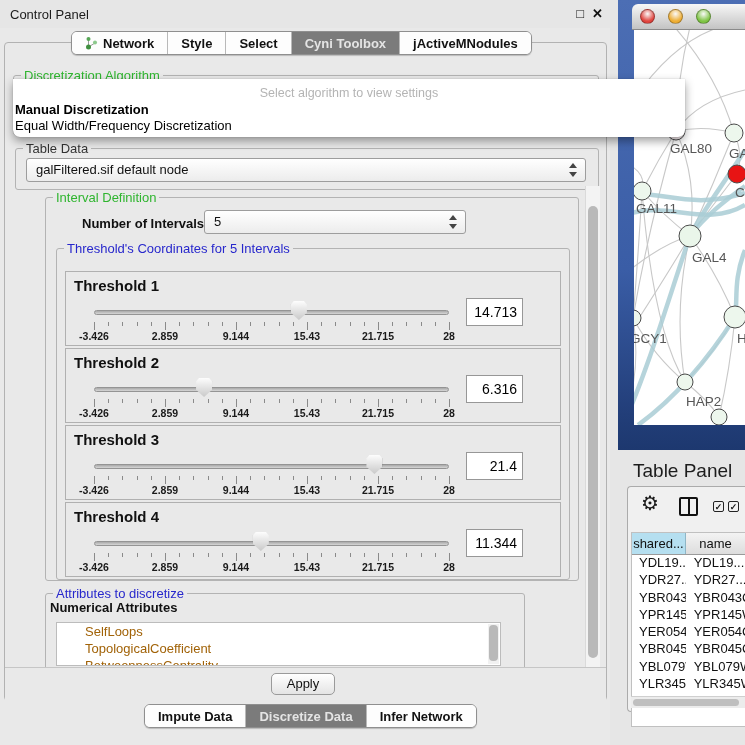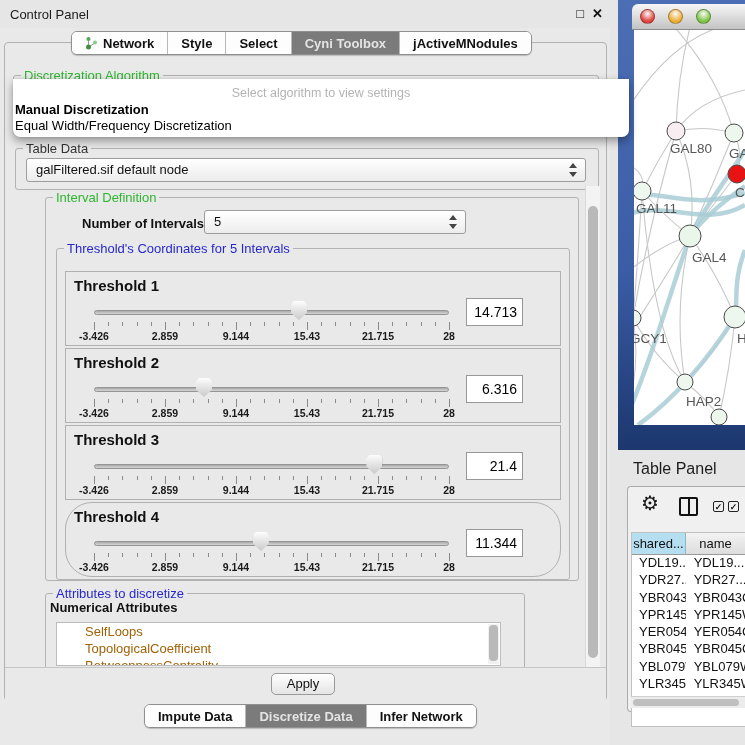--- a/index.html
+++ b/index.html
@@ -39,21 +39,21 @@
          box-sizing:border-box;cursor:default;}
   .stp{position:absolute;right:8px;top:3px;width:9px;height:16px;}
   .stp:before{content:"";position:absolute;left:1px;top:1px;border-left:4px solid transparent;
               border-right:4px solid transparent;border-bottom:5px solid #444;}
   .stp:after{content:"";position:absolute;left:1px;bottom:1px;border-left:4px solid transparent;
              border-right:4px solid transparent;border-top:5px solid #444;}
   #algo-combo{left:12px;top:50px;width:568px;height:24px;
               box-shadow:0 0 0 3px rgba(108,160,224,.85);}
 
   
-  #popup{position:absolute;left:8px;top:36px;width:616px;height:58px;background:#ffffff;
+  #popup{position:absolute;left:8px;top:36px;width:672px;height:58px;background:#ffffff;
          border-radius:0 0 7px 7px;box-shadow:0 4px 10px rgba(0,0,0,.38),0 0 1px rgba(0,0,0,.35);
          z-index:20;}
   .pp-placeholder{height:17px;line-height:17px;padding-top:6px;text-align:center;color:#b4b4b4;font-size:12.5px;}
   .pp-item{height:16px;line-height:16px;font-size:13px;color:#000;padding-left:2px;cursor:default;}
   .pp-item.bold{font-weight:bold;}
 
   
   .vscroll{position:absolute;left:580px;top:143px;width:14px;height:481px;background:#f3f3f3;
            border-left:1px solid #dadada;}
   .vthumb{position:absolute;left:2px;top:20px;width:10px;height:452px;background:#b9b9b9;border-radius:5px;}
@@ -101,21 +101,21 @@
   .right-bg{position:absolute;left:610px;top:0;width:135px;height:745px;background:#e6e6e6;}
   .netwin{position:absolute;left:618px;top:0;width:127px;height:450px;
           background:linear-gradient(180deg,#4c6eb4 0%,#3a5da6 60%,#223e79 92%,#1d386f 100%);}
   .net-titlebar{position:absolute;left:14px;top:4px;width:113px;height:26px;
                 background:linear-gradient(#f7f7f7,#c3c3c3);border-radius:6px 0 0 0;
                 border-bottom:1px solid #8a8a8a;box-sizing:border-box;}
   .tl{position:absolute;top:5px;width:15px;height:15px;border-radius:50%;border:1px solid rgba(0,0,0,.3);box-sizing:border-box;}
   .net-canvas{position:absolute;left:16px;top:30px;width:111px;height:395px;background:#ffffff;overflow:hidden;}
 
   
-  .tp-head-text{position:absolute;left:633px;top:460px;font-size:16px;color:#1c1c1c;}
+  .tp-head-text{position:absolute;left:633px;top:460px;font-size:19px;color:#1c1c1c;}
   .tp-sub{position:absolute;left:627px;top:486px;width:118px;height:226px;background:#f0f0f0;
           border:1px solid #ababab;border-right:none;border-radius:4px 0 0 4px;box-sizing:border-box;}
   .gear{position:absolute;left:13px;top:6px;font-size:20px;color:#1a1a1a;line-height:20px;cursor:default;}
   .spliticon{position:absolute;left:51px;top:10px;width:15px;height:15px;border:2px solid #111;border-radius:2px;}
   .spliticon:after{content:"";position:absolute;left:50%;top:0;bottom:0;width:2px;background:#111;transform:translateX(-1px);}
   .chk{position:absolute;top:14px;width:11px;height:11px;border:1.5px solid #222;border-radius:2px;
        font-size:9px;line-height:10px;text-align:center;font-weight:bold;color:#111;box-sizing:border-box;}
   #chk1{left:85px;} #chk2{left:100px;}
   .tp-table{position:absolute;left:3px;top:45px;width:114px;height:195px;background:#fff;
             border:1px solid #c0c0c0;border-right:none;overflow:hidden;box-sizing:border-box;}
@@ -320,21 +320,21 @@
               <div class="tp-labels">
                 <span style="left: 0px;">-3.426</span>
                 <span style="left: 71px;">2.859</span>
                 <span style="left: 142px;">9.144</span>
                 <span style="left: 213px;">15.43</span>
                 <span style="left: 284px;">21.715</span>
                 <span style="left: 355px;">28</span>
               </div>
               <div class="tp-value">21.4</div>
             </div>
-            <div class="tpanel" style="top: 253px; border-radius: 27px;">
+            <div class="tpanel" style="top: 253px;">
               <div class="tp-title">Threshold 4</div>
               <div class="tp-track"></div>
               <div class="tp-thumb" style="left: 186.848px;"></div>
               <div class="tp-ticks">
                 <div class="tick major" style="left: 0px;"></div>
                 <div class="tick minor" style="left: 14.2px;"></div>
                 <div class="tick minor" style="left: 28.4px;"></div>
                 <div class="tick minor" style="left: 42.6px;"></div>
                 <div class="tick minor" style="left: 56.8px;"></div>
                 <div class="tick major" style="left: 71px;"></div>

